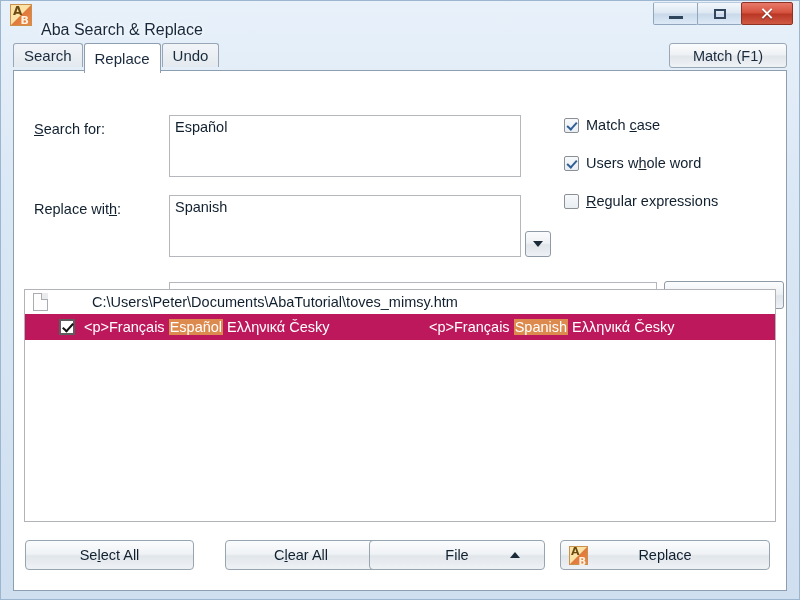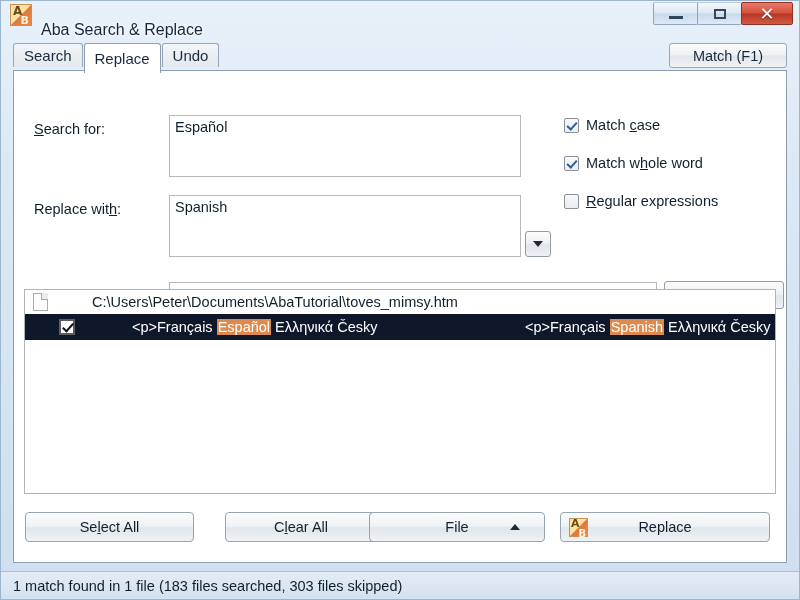--- a/index.html
+++ b/index.html
@@ -225,29 +225,28 @@
   }
   .file-icon::after {
     content:""; position:absolute; right:-1px; top:-1px;
     width:6px; height:6px;
     background:#e9ebed;
     border-left:1px solid #a9adb2;
     border-bottom:1px solid #a9adb2;
   }
   .res-match {
     height: 26px;
-    background: #0f172a;
+    background: #be185d;
     display: flex;
     align-items: center;
     padding-left: 34px;
     font-size: 14.5px;
     color: #ffffff;
     white-space: nowrap;
     overflow: hidden;
-    gap: 48px;
   }
   .res-chk {
     width: 16px; height: 16px;
     background: #ffffff;
     border: 2px solid #5d5d5d;
     margin-right: 9px;
     position: relative;
     flex: 0 0 16px;
   }
   .res-chk::after {
@@ -356,21 +355,21 @@
         <div class="smallbtn" style="left:511px; top:160px; width:26px; height:26px;">
           <div class="arrow" style="width:0;height:0;border-left:5px solid transparent;border-right:5px solid transparent;border-top:6px solid #1b2a38;"></div>
         </div>
 
         <div class="chk-row" style="left:550px; top:46px;">
           <span class="chk on"></span>
           <span><span>Match </span><u>c</u><span>ase</span></span>
         </div>
         <div class="chk-row" style="left:550px; top:84px;">
           <span class="chk on"></span>
-          <span><span>Match w</span><u>h</u><span>ole word</span></span>
+          <span><span>Users w</span><u>h</u><span>ole word</span></span>
         </div>
         <div class="chk-row" style="left:550px; top:122px;">
           <span class="chk"></span>
           <span><span></span><u>R</u><span>egular expressions</span></span>
         </div>
 
         <div class="lbl" style="left:20px; top:216px;"><span>In </span><u>f</u><span>iles:</span></div>
         <div class="combo" style="left:155px; top:211px; width:488px; height:26px;">
           <span>C:\Users\Peter\Documents\*.*</span>
           <span class="arrow"></span>
@@ -406,16 +405,13 @@
             <span class="ga">A</span>
             <span class="gb">B</span>
           </span>
           <span>Replace</span>
         </div>
 
       </div>
     </div>
   </div>
 
-  <div id="statusbar">
-    <span>1 match found in 1 file (183 files searched, 303 files skipped)</span>
-  </div>
 </div>
 
 </body></html>

